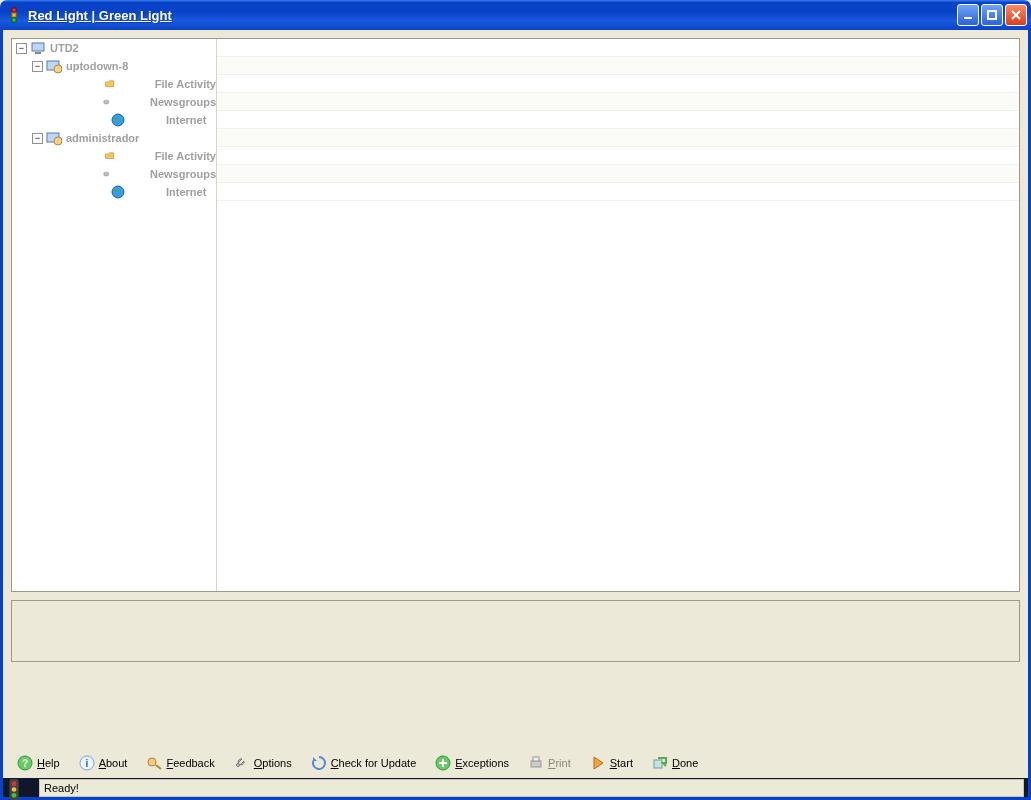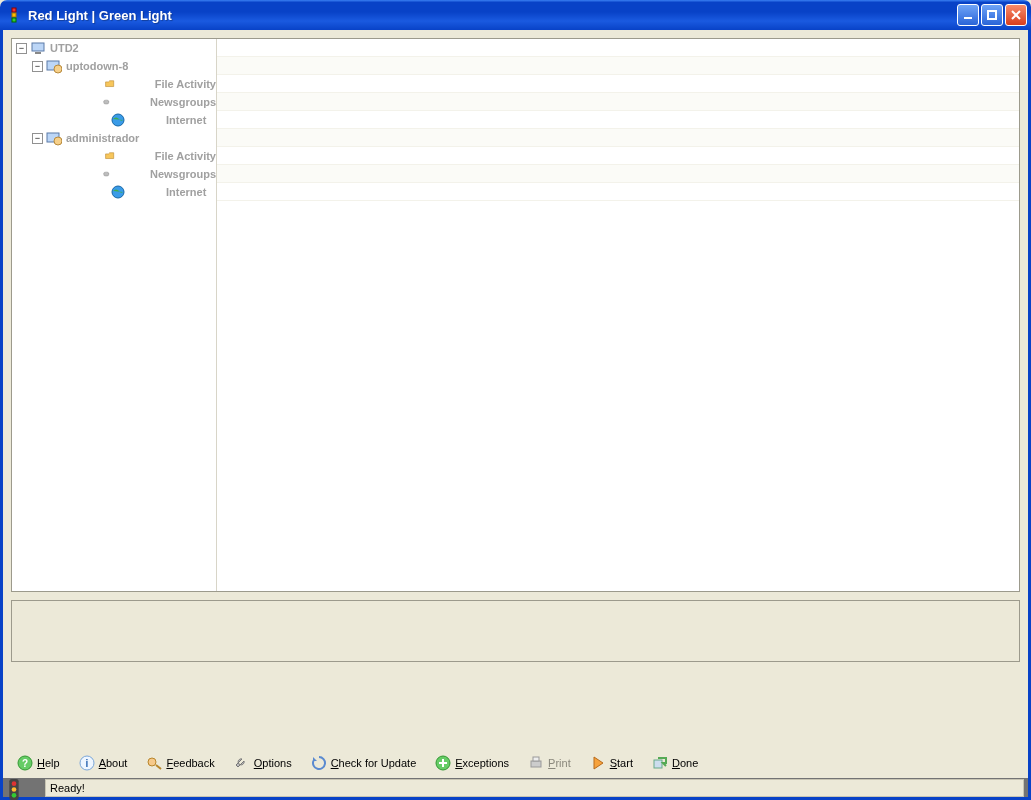--- a/index.html
+++ b/index.html
@@ -27,20 +27,21 @@
     width: 16px; height: 16px;
     margin-right: 6px;
     display:inline-block;
   }
   .titlebar .title {
     color: #fff;
     font-weight: bold;
     font-size: 13px;
     text-shadow: 1px 1px 1px rgba(0,0,0,0.3);
     flex: 1;
+    text-decoration: underline;
   }
   .winbtns { display:flex; gap:2px; }
   .winbtn {
     width: 22px; height: 22px;
     border-radius: 3px;
     border: 1px solid #fff;
     display:flex; align-items:center; justify-content:center;
     background: linear-gradient(to bottom,#6fa4f7,#2a64d8);
   }
   .winbtn.close { background: linear-gradient(to bottom,#f88b6a,#d83e1e); }
@@ -136,28 +137,28 @@
     color: #000;
     gap:4px;
     cursor:default;
   }
   .tbtn.disabled { color:#8a887c; }
   .tbtn .label .u { text-decoration: underline; }
   .tbtn-icon { width:16px; height:16px; display:inline-flex; align-items:center; justify-content:center;}
 
   .statusbar {
     height: 22px;
-    background:#737373;
+    background:#0f172a;
     border-left:3px solid #0842c7;
     border-right:3px solid #0842c7;
     border-bottom:3px solid #0842c7;
     display:flex;
     align-items:center;
     padding: 0 4px;
-    gap:24px;
+    gap:18px;
   }
   .status-icon {
     width:14px; height:18px;
     display:inline-block;
   }
   .status-text {
     flex:1;
     border:1px solid #c7c4b3;
     background:#ece9d8;
     padding:1px 4px;

